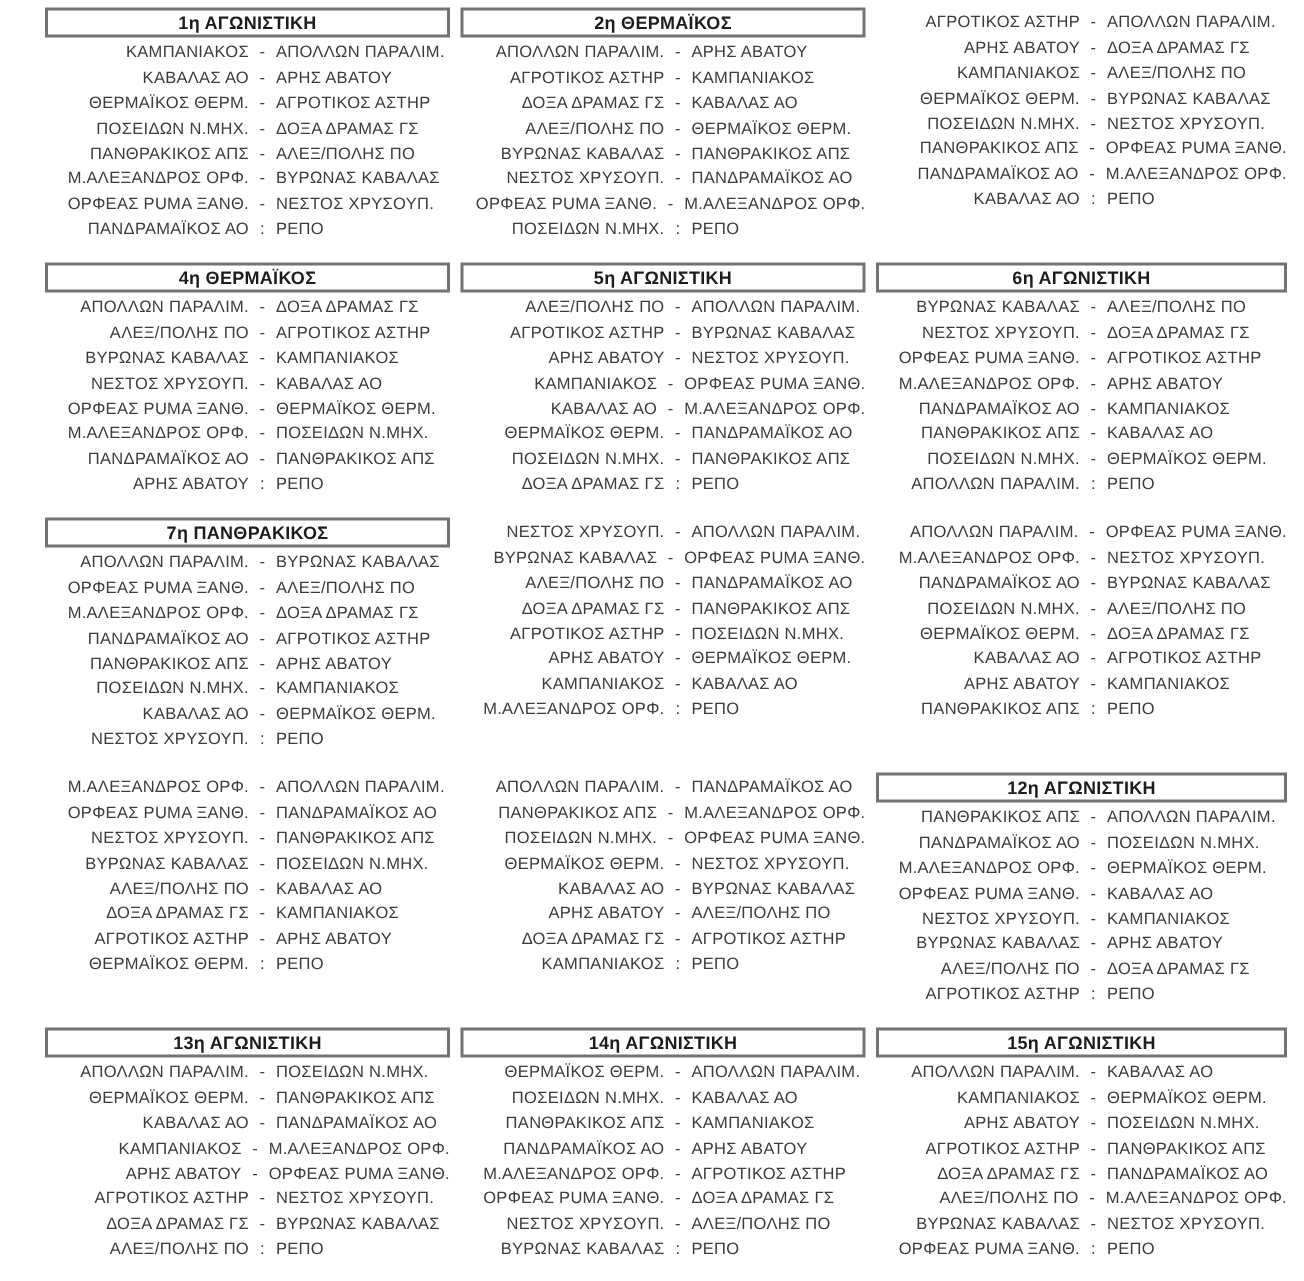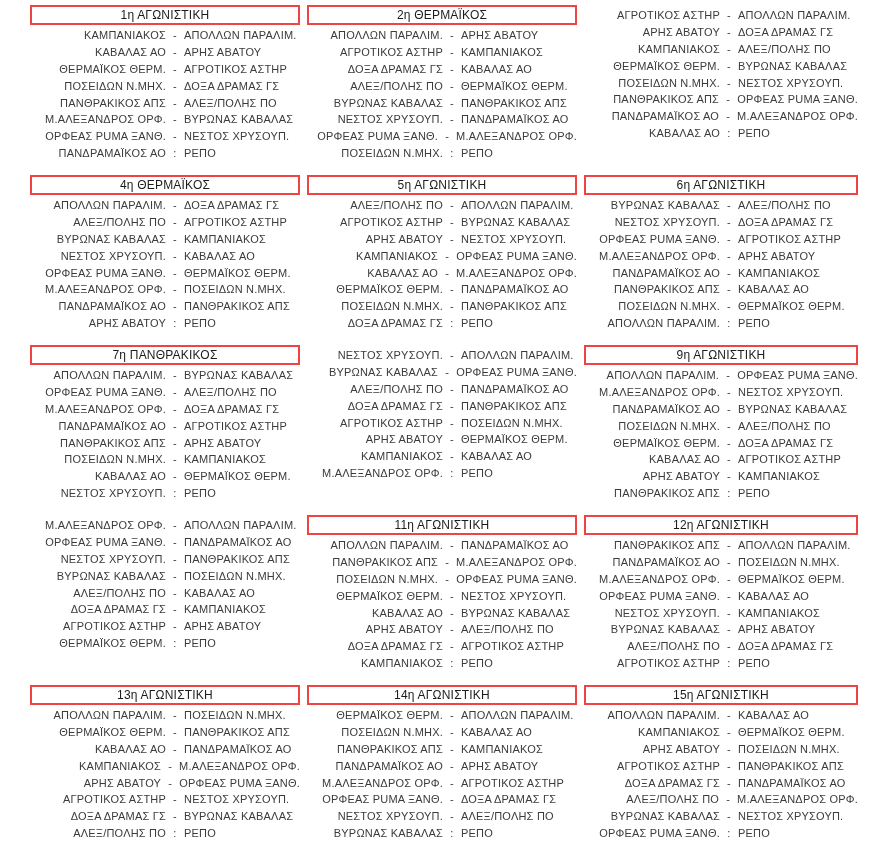--- a/index.html
+++ b/index.html
@@ -24,26 +24,26 @@
     grid-template-columns: 270px 270px 274px;
     column-gap: 7px;
     grid-auto-rows: 170px;
     row-gap: 0;
   }
   .round {
     width: 100%;
   }
   .round-header {
     box-sizing: border-box;
-    border: 2px solid #ef4444;
+    border: 2px solid #737373;
     background: #ffffff;
     height: 20px;
     line-height: 16px;
     text-align: center;
-    font-weight: normal;
+    font-weight: bold;
     font-size: 12px;
     color: #1c1c1c;
     letter-spacing: 0.2px;
   }
   .round-matches {
     padding-top: 4px;
   }
   .match-row {
     display: flex;
     align-items: baseline;
@@ -502,23 +502,20 @@
 
   <div class="match-row">
     <span class="home-team">Μ.ΑΛΕΞΑΝΔΡΟΣ ΟΡΦ.</span>
     <span class="separator">:</span>
     <span class="away-team">ΡΕΠΟ</span>
   </div>
 </div>
   </section>
 
   <section class="round">
-    <div class="round-header">
-      <span>9η ΑΓΩΝΙΣΤΙΚΗ</span>
-    </div>
     <div class="round-matches">
   <div class="match-row">
     <span class="home-team">ΑΠΟΛΛΩΝ ΠΑΡΑΛΙΜ.</span>
     <span class="separator">-</span>
     <span class="away-team">ΟΡΦΕΑΣ PUMA ΞΑΝΘ.</span>
   </div>
 
   <div class="match-row">
     <span class="home-team">Μ.ΑΛΕΞΑΝΔΡΟΣ ΟΡΦ.</span>
     <span class="separator">-</span>
@@ -609,23 +606,20 @@
 
   <div class="match-row">
     <span class="home-team">ΘΕΡΜΑΪΚΟΣ ΘΕΡΜ.</span>
     <span class="separator">:</span>
     <span class="away-team">ΡΕΠΟ</span>
   </div>
 </div>
   </section>
 
   <section class="round">
-    <div class="round-header">
-      <span>11η ΑΓΩΝΙΣΤΙΚΗ</span>
-    </div>
     <div class="round-matches">
   <div class="match-row">
     <span class="home-team">ΑΠΟΛΛΩΝ ΠΑΡΑΛΙΜ.</span>
     <span class="separator">-</span>
     <span class="away-team">ΠΑΝΔΡΑΜΑΪΚΟΣ ΑΟ</span>
   </div>
 
   <div class="match-row">
     <span class="home-team">ΠΑΝΘΡΑΚΙΚΟΣ ΑΠΣ</span>
     <span class="separator">-</span>

